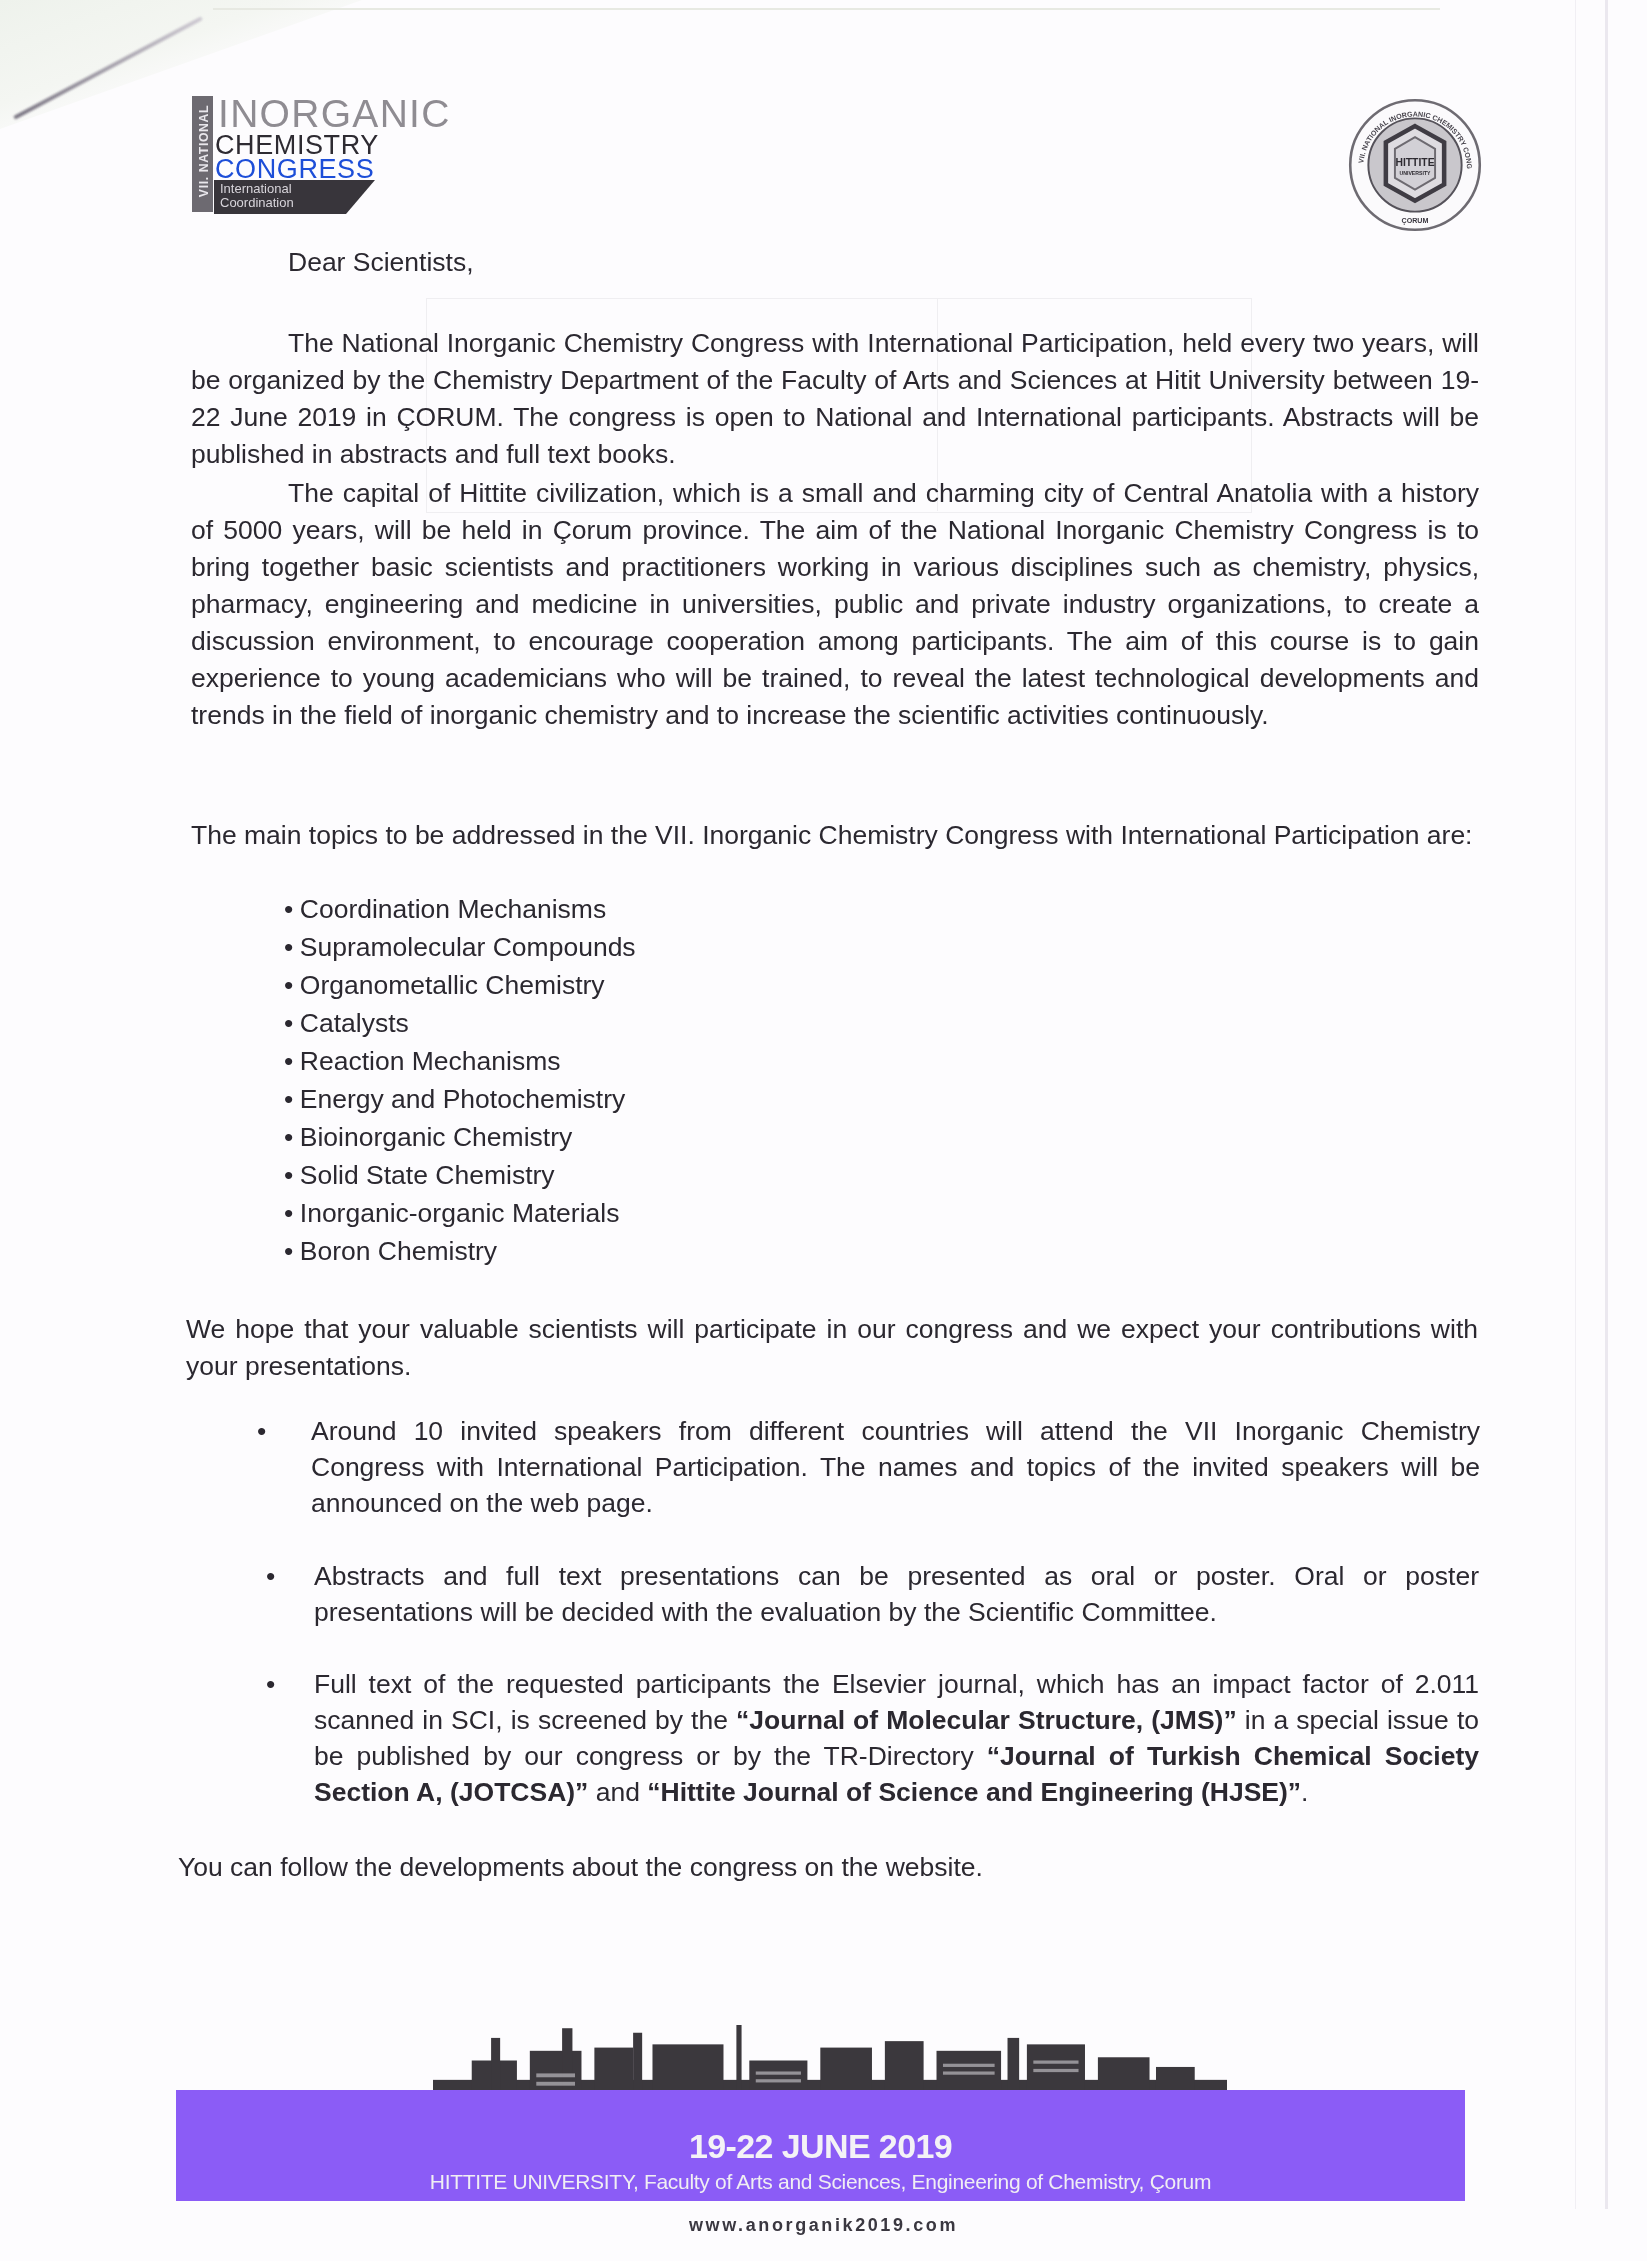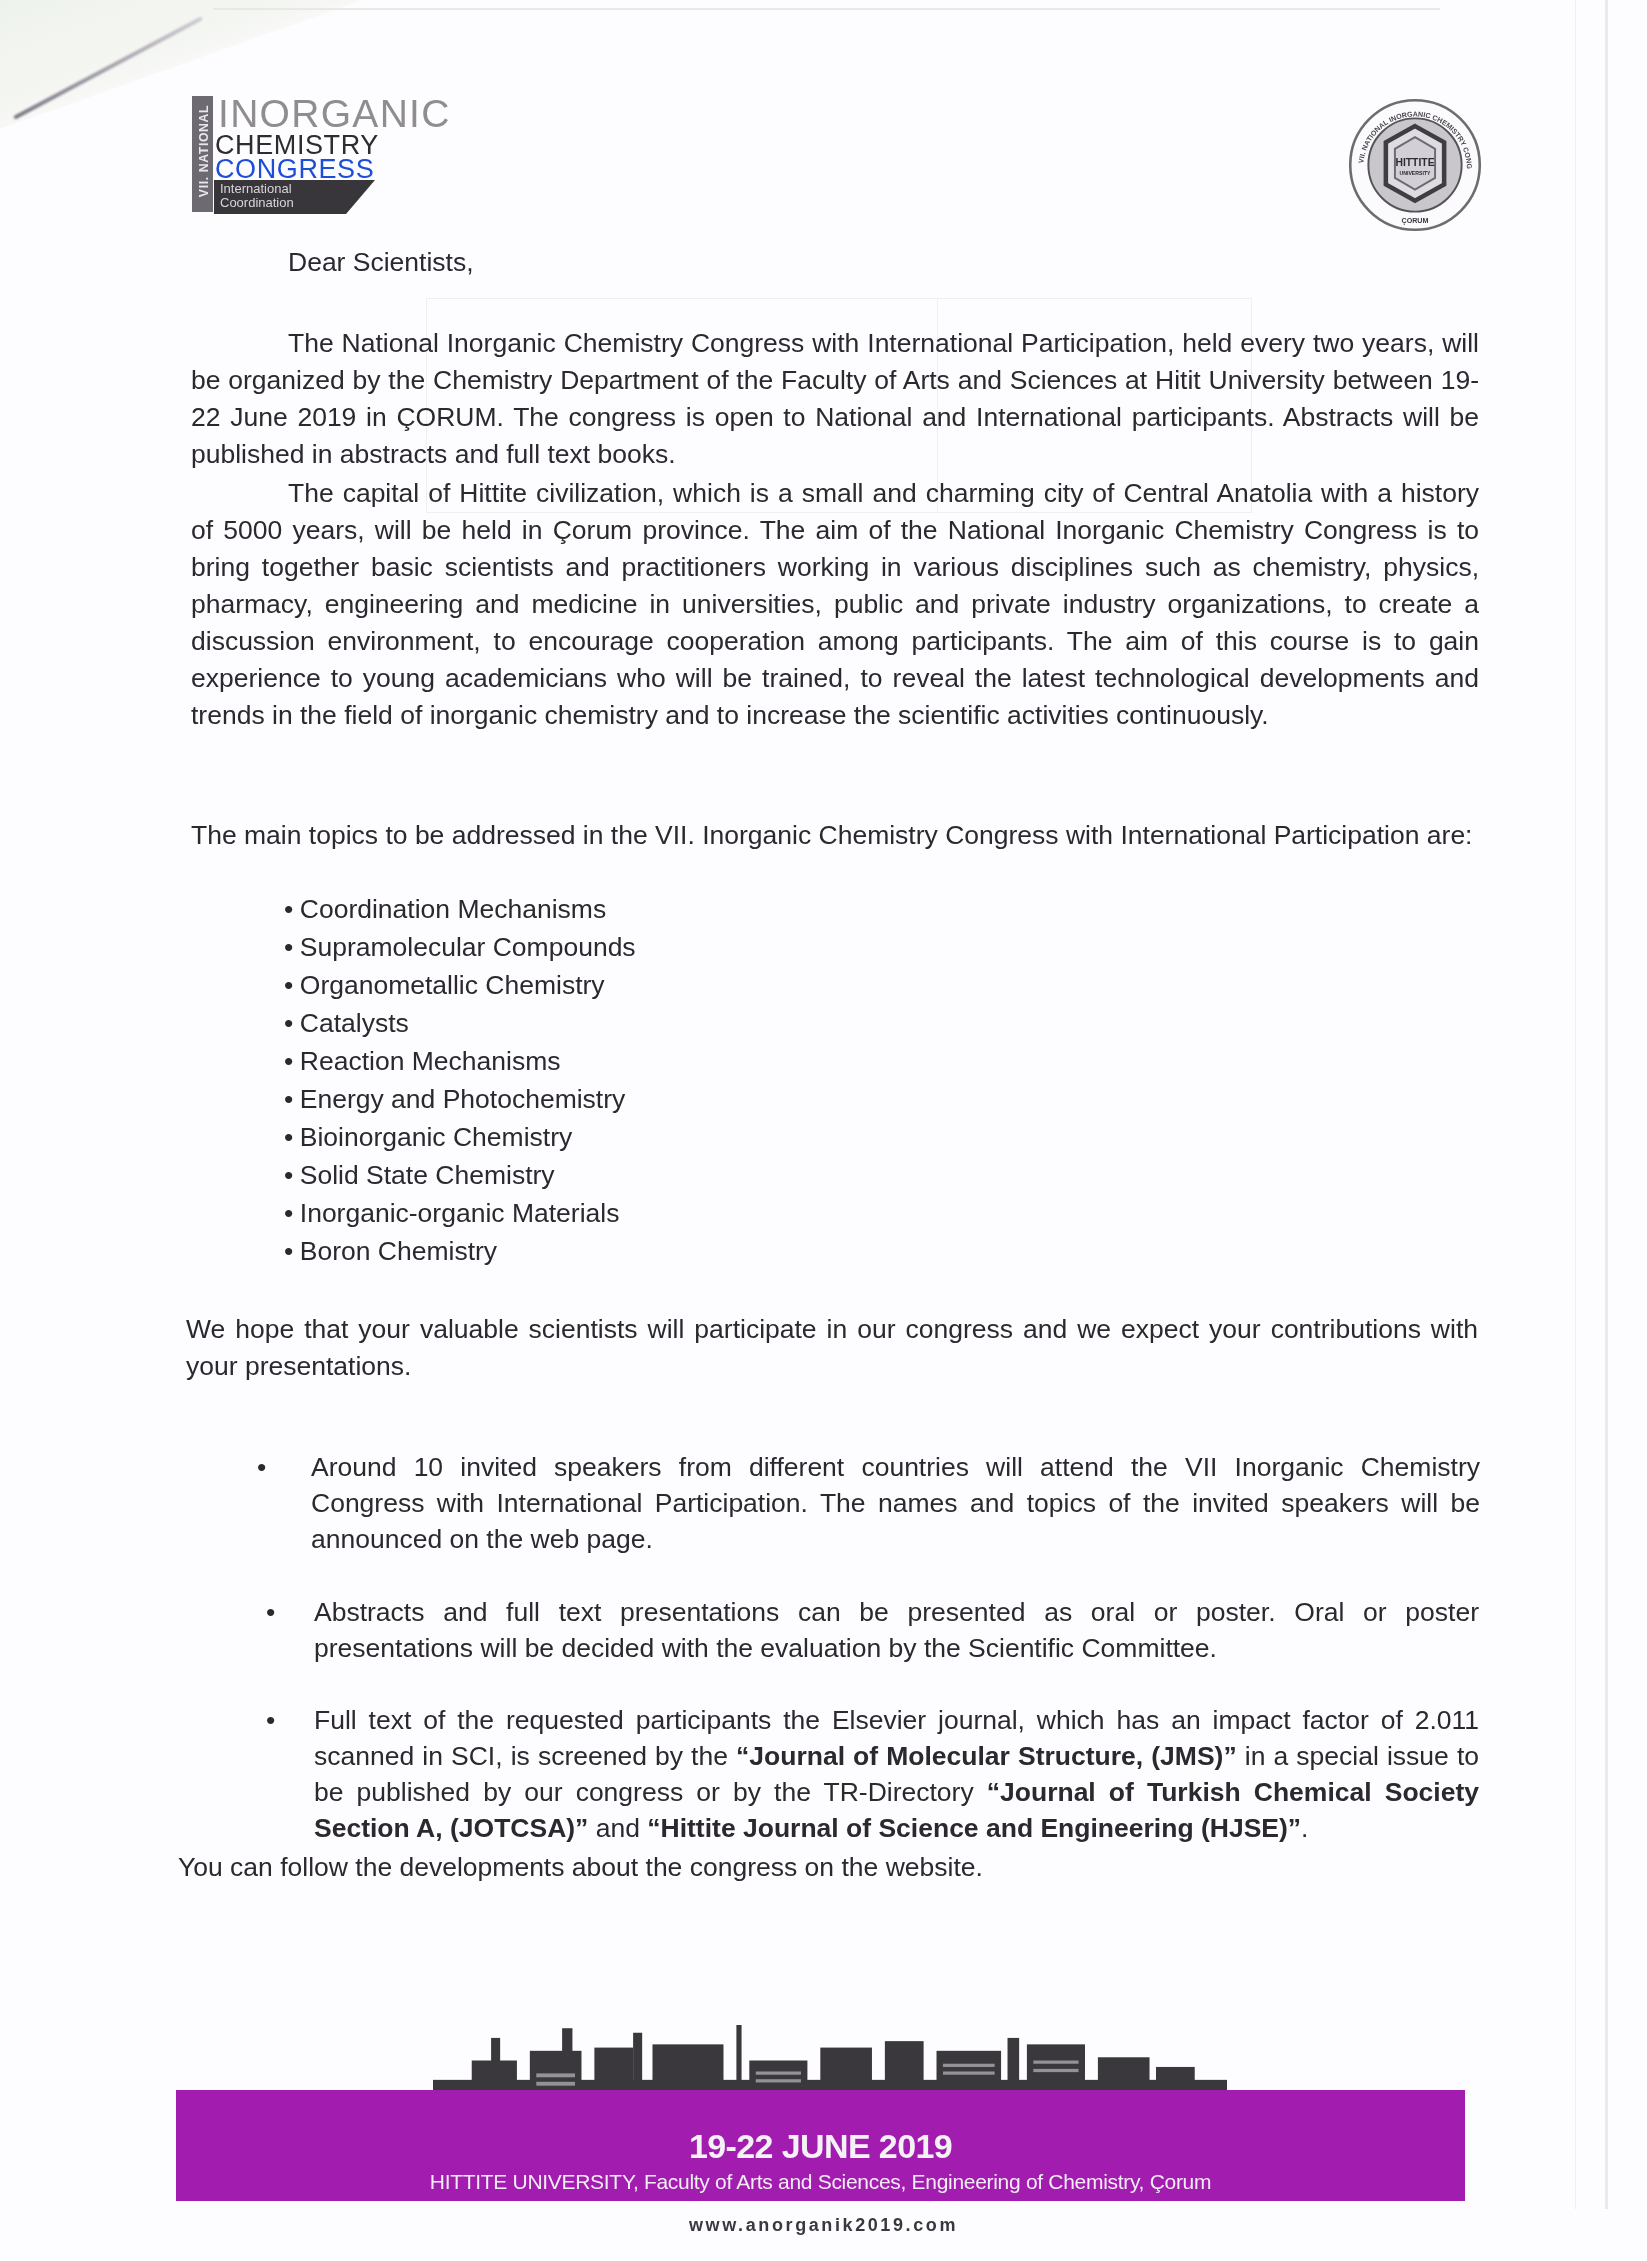--- a/index.html
+++ b/index.html
@@ -54,33 +54,33 @@
   .salutation { left:288px; top:244px; }
   .para { left:191px; width:1288px; text-align:justify; text-align-last:left; }
   .para .indent { display:inline-block; width:97px; }
   .p1 { top:325px; }
   .p2 { top:475px; }
   .p3 { top:817px; }
   .topics { position:absolute; left:284px; top:890px; font-size:26.5px; line-height:38px; margin:0; padding:0; list-style:none; }
   .topics li::before { content:"\2022"; margin-right:6.5px; }
   .p4 { left:186px; top:1311px; width:1292px; }
   .bullets { position:absolute; left:253px; width:1227px; margin:0; padding:0; list-style:none; }
-  .bullets li { position:relative; padding-left:58px; font-size:26.5px; line-height:36px; text-align:justify; text-align-last:left;margin-top:36px; }
+  .bullets li { position:relative; padding-left:58px; font-size:26.5px; line-height:36px; text-align:justify; text-align-last:left; }
   .bullets li::before { content:"\2022"; position:absolute; left:3.9px; top:0; }
   .b1 { top:1413px; }
   .b2 { top:1558px; }
   .b3 { top:1666px; }
   .b2 li, .b3 li { padding-left:58px; }
   b { font-weight:bold; }
   .p5 { left:178px; top:1849px; }
 
   
   .skyline { position:absolute; left:433px; top:2025px; width:794px; height:71px; }
   .banner {
-    position:absolute; left:176px; top:2090px; width:1289px; height:111px; background:#a21caf;
+    position:absolute; left:176px; top:2090px; width:1289px; height:111px; background:#8b5cf6;
   }
   .banner-date { position:absolute; left:0; width:100%; top:37px; text-align:center; color:#f4f2f6; font-size:34px; font-weight:bold; letter-spacing:-0.6px; }
   .banner-sub { position:absolute; left:0; width:100%; top:80px; text-align:center; color:#f0eef3; font-size:21px; letter-spacing:-0.3px; }
   .website { position:absolute; left:0; width:1647px; top:2215px; text-align:center; font-size:18px; font-weight:bold; color:#3a3740; letter-spacing:2.6px; }
 </style>
 </head>
 <body>
 
 <div class="scan-fold"></div>
 <div class="fold-line"></div>

